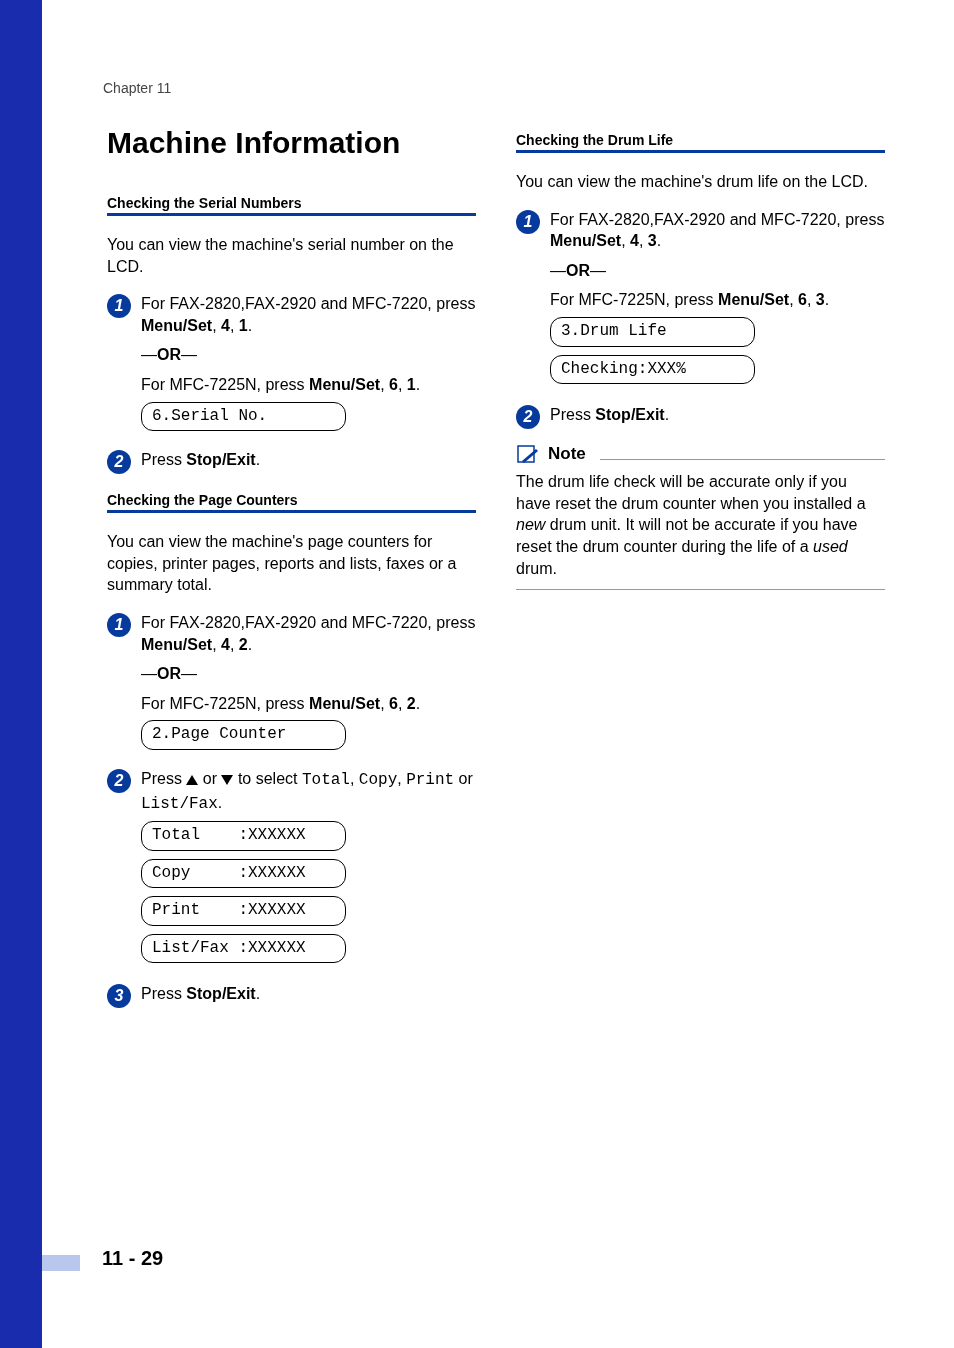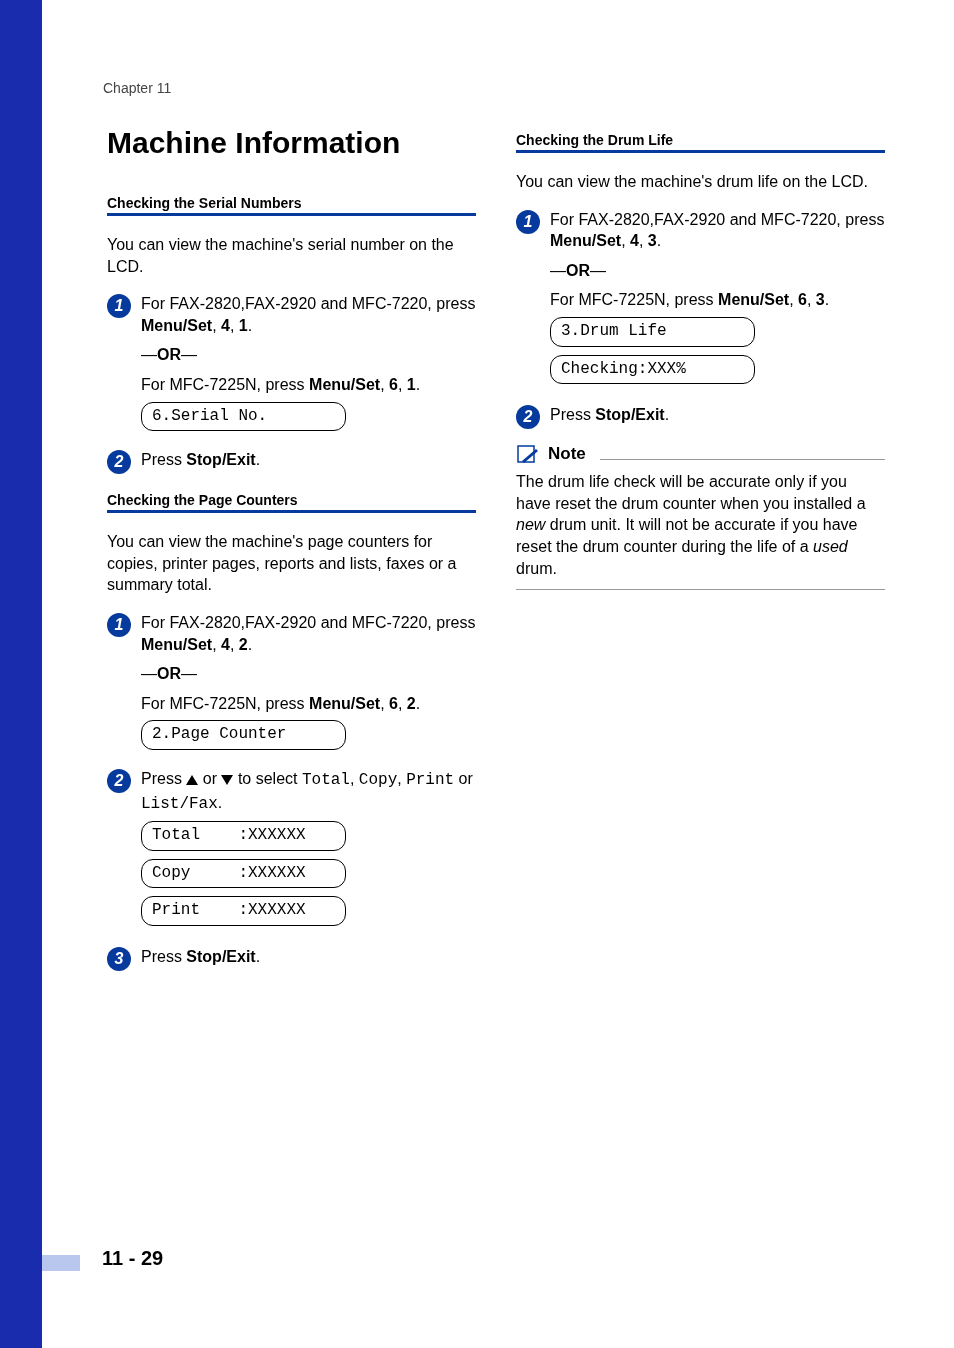--- a/index.html
+++ b/index.html
@@ -233,20 +233,21 @@
       <div class="step">
         <div class="step-number">2</div>
         <div class="step-content">
           <div class="line">
             <span>Press </span><span class="triangle tri-up"></span><span> or </span><span class="triangle tri-down"></span><span> to select </span><span class="mono">Total</span><span>, </span><span class="mono">Copy</span><span>, </span><span class="mono">Print</span><span> or </span><span class="mono">List/Fax</span><span>.</span>
           </div>
           <div class="lcd-stack">
             <div class="lcd">Total    :XXXXXX</div>
             <div class="lcd">Copy     :XXXXXX</div>
             <div class="lcd">Print    :XXXXXX</div>
+            <div class="lcd">List/Fax :XXXXXX</div>
           </div>
         </div>
       </div>
 
       <div class="step">
         <div class="step-number">3</div>
         <div class="step-content">
           <span>Press </span><b>Stop/Exit</b><span>.</span>
         </div>
       </div>

